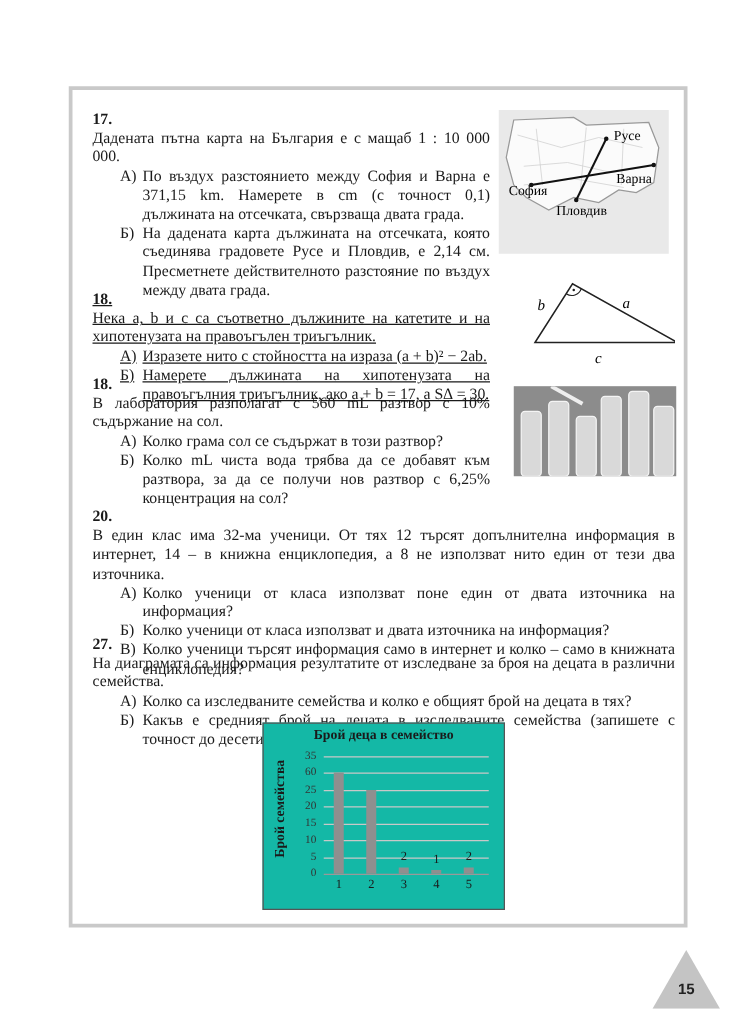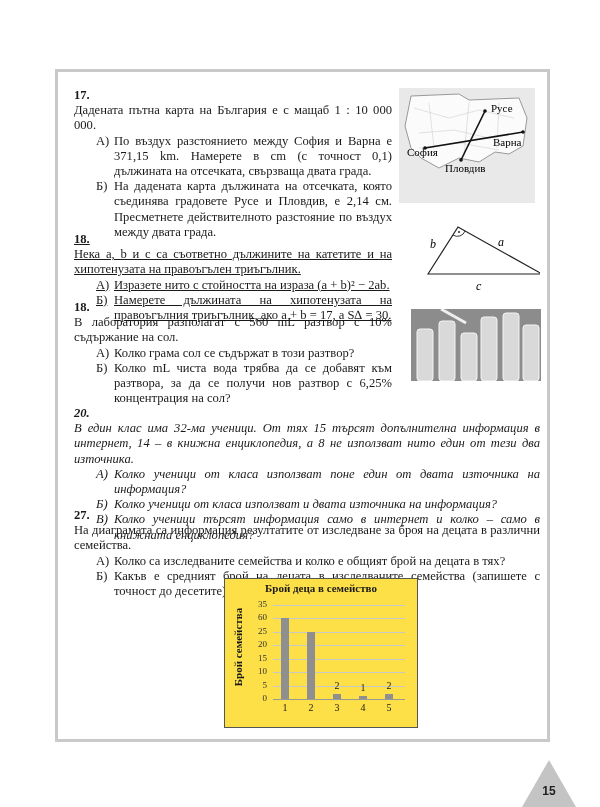--- a/index.html
+++ b/index.html
@@ -12,22 +12,22 @@
   .task .num { font-weight:bold; width:22px; flex:none; }
   .task .txt { flex:1; text-align:justify; }
   .sub { display:flex; margin-left:22px; }
   .sub .lbl { width:18px; flex:none; }
   .sub .stxt { flex:1; text-align:justify; }
 
   .map { position:absolute; left:399px; top:88px; width:136px; height:115px; background:#e9e9e9; }
   .tri { position:absolute; left:410px; top:222px; width:130px; height:70px; }
   .lab { position:absolute; left:411px; top:309px; width:130px; height:72px; background:#9a9a9a; overflow:hidden; }
 
-  .chart { position:absolute; left:224px; top:578px; width:192px; height:148px;
-           border:1px solid #555; background:#fde047; font-size:10px; }
+  .chart { position:absolute; left:210px; top:578px; width:192px; height:148px;
+           border:1px solid #555; background:#14b8a6; font-size:10px; }
   .chart .ctitle { position:absolute; left:0; right:0; top:3px; text-align:center; font-weight:bold; font-size:11px; }
   .chart .ylab { position:absolute; left:-27px; top:62px; transform:rotate(-90deg); font-weight:bold; font-size:11px; width:80px; text-align:center; }
   .chart .xlab { position:absolute; left:0; right:0; bottom:2px; text-align:center; font-weight:bold; font-size:11px; }
   .grid { position:absolute; left:48px; top:26px; width:132px; height:94px; }
   .gline { position:absolute; left:0; right:0; height:1px; background:#c8c8c8; }
   .ytick { position:absolute; left:-22px; width:16px; text-align:right; font-size:9px; color:#333; }
   .bar { position:absolute; bottom:0; width:8px; background:#8f8f8f; }
   .blab { position:absolute; width:20px; text-align:center; font-size:10px; }
   .xtick { position:absolute; top:97px; width:20px; text-align:center; font-size:10px; }
 
@@ -129,24 +129,24 @@
         <rect x="28" y="12" width="16" height="60" rx="3"></rect>
       <rect x="50" y="24" width="16" height="48" rx="3"></rect>
         <rect x="70" y="8" width="16" height="64" rx="3"></rect>
       <rect x="92" y="4" width="16" height="68" rx="3"></rect>
         <rect x="112" y="16" width="16" height="56" rx="3"></rect>
     </g>
     <line x1="30" y1="0" x2="55" y2="14" stroke="#eee" stroke-width="3"></line>
   </svg>
 </div>
 
-<div class="task" style="top:406px;width:466px;font-style:italic;">
+<div class="task" style="top:406px;width:466px;">
   <div class="head">
       <span class="num">20.</span>
-      <span class="txt">В един клас има 32-ма ученици. От тях 15 търсят допълнителна информация в интернет, 14 – в книжна енциклопедия, а 8 не използват нито един от тези два източника.</span>
+      <span class="txt">В един клас има 32-ма ученици. От тях 12 търсят допълнителна информация в интернет, 14 – в книжна енциклопедия, а 8 не използват нито един от тези два източника.</span>
     </div>
   <div class="sub">
       <span class="lbl">А)</span>
       <span class="stxt">Колко ученици от класа използват поне един от двата източника на информация?</span>
     </div>
   <div class="sub">
       <span class="lbl">Б)</span>
       <span class="stxt">Колко ученици от класа използват и двата източника на информация?</span>
     </div>
   <div class="sub">

